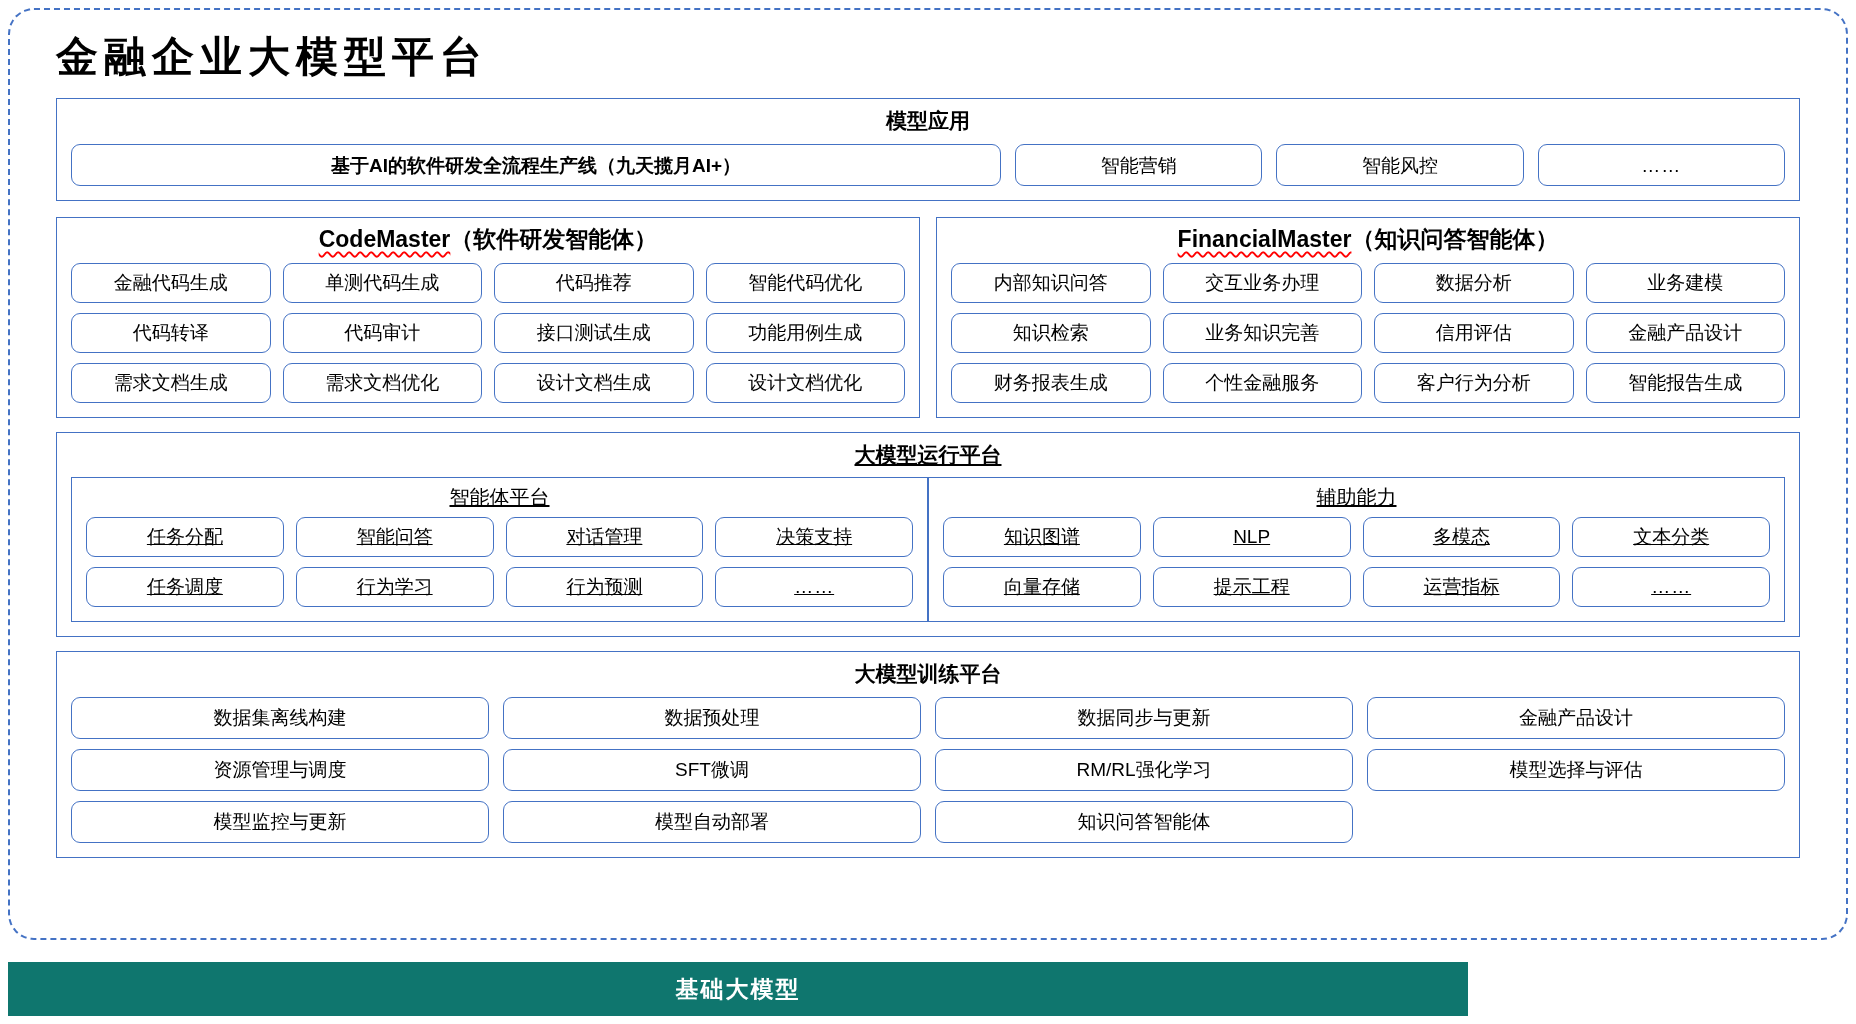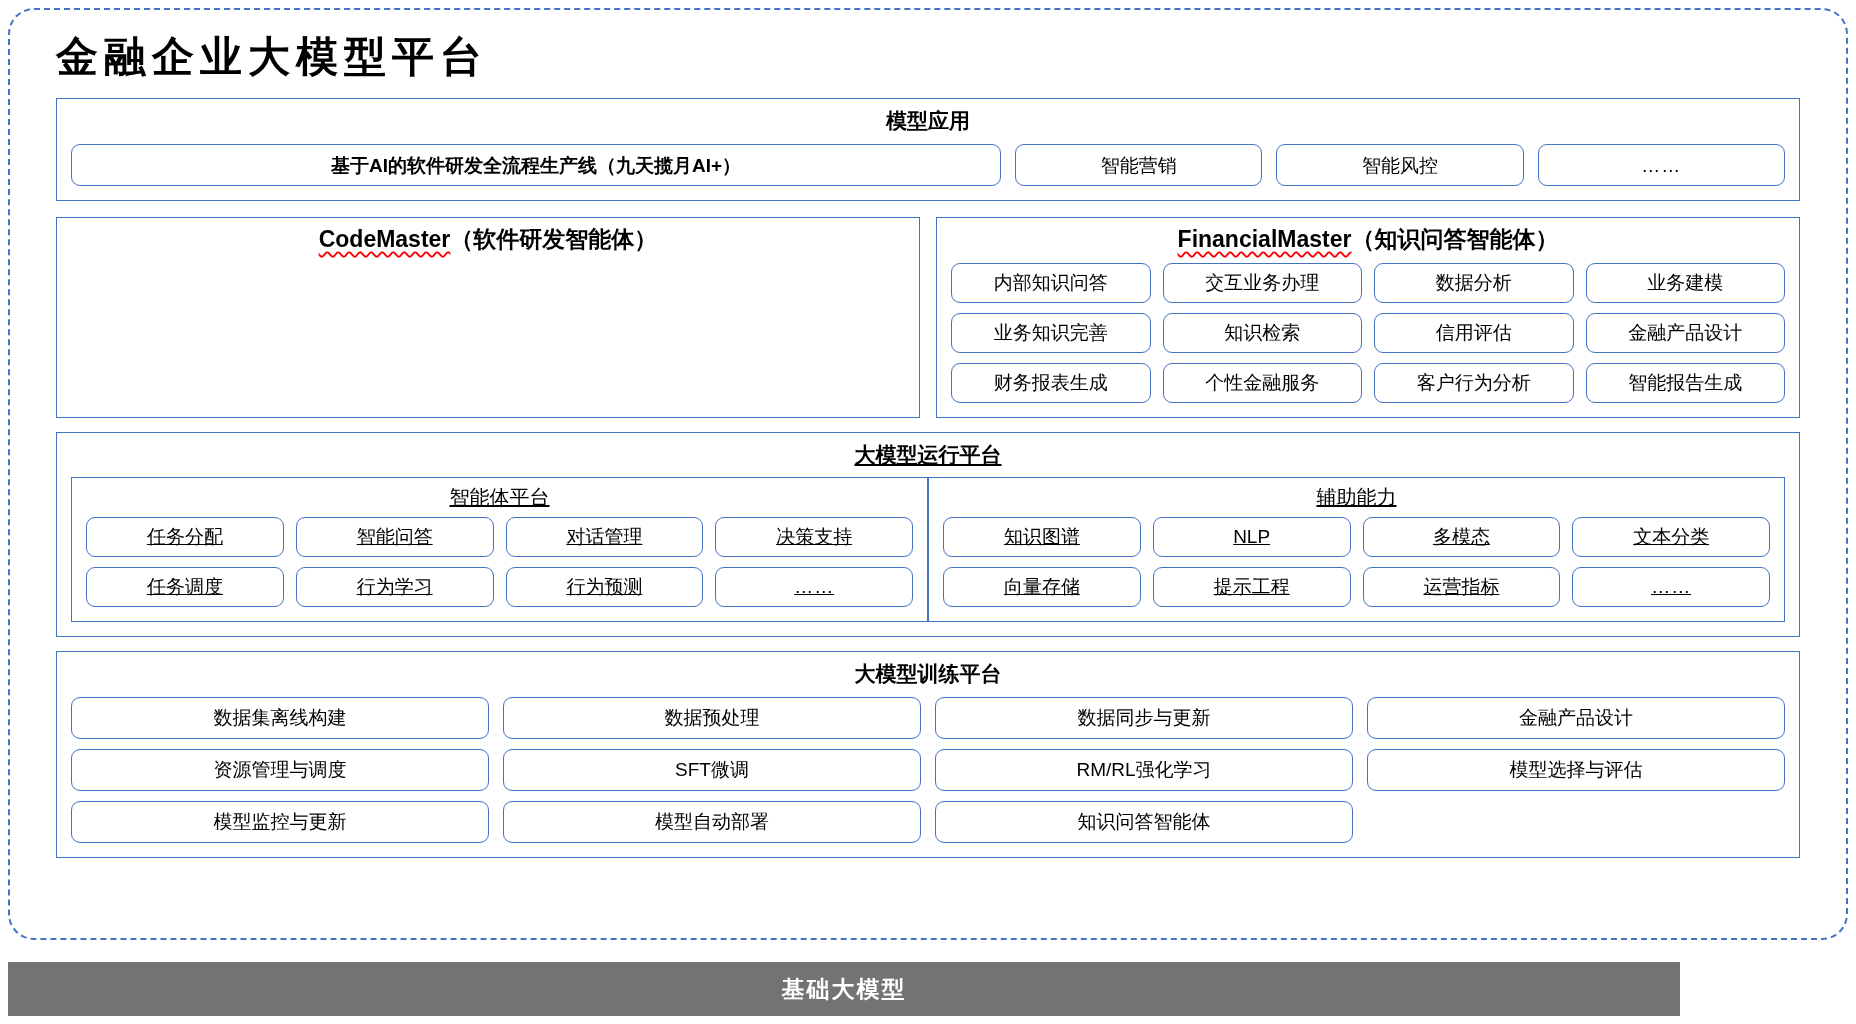--- a/index.html
+++ b/index.html
@@ -138,23 +138,23 @@
     grid-template-columns: repeat(4, 1fr);
     gap: 10px 14px;
   }
   .grid6 .chip { height: 42px; }
 
   
   .base-bar {
     position: absolute;
     left: 8px;
     top: 962px;
-    width: 1672px;
+    width: 1460px;
     height: 54px;
-    background: #737373;
+    background: #0f766e;
     color: #ffffff;
     display: flex;
     align-items: center;
     justify-content: center;
     font-size: 23px;
     font-weight: 700;
     letter-spacing: 2px;
   }
 </style>
 </head>
@@ -175,33 +175,47 @@
         <div class="chip chip-sm dots">……</div>
       </div>
     </section>
 
     <div class="masters-row">
 
       <section class="panel master-col">
         <div class="master-head">
           <span class="spell">CodeMaster</span><span>（软件研发智能体）</span>
         </div>
+        <div class="grid4">
+          <div class="chip">金融代码生成</div>
+          <div class="chip">单测代码生成</div>
+          <div class="chip">代码推荐</div>
+          <div class="chip">智能代码优化</div>
+          <div class="chip">代码转译</div>
+          <div class="chip">代码审计</div>
+          <div class="chip">接口测试生成</div>
+          <div class="chip">功能用例生成</div>
+          <div class="chip">需求文档生成</div>
+          <div class="chip">需求文档优化</div>
+          <div class="chip">设计文档生成</div>
+          <div class="chip">设计文档优化</div>
+        </div>
       </section>
 
       <section class="panel master-col">
         <div class="master-head">
           <span class="spell">FinancialMaster</span><span>（知识问答智能体）</span>
         </div>
         <div class="grid4">
           <div class="chip">内部知识问答</div>
           <div class="chip">交互业务办理</div>
           <div class="chip">数据分析</div>
           <div class="chip">业务建模</div>
+          <div class="chip">知识检索</div>
           <div class="chip">业务知识完善</div>
-          <div class="chip">知识检索</div>
           <div class="chip">信用评估</div>
           <div class="chip">金融产品设计</div>
           <div class="chip">财务报表生成</div>
           <div class="chip">个性金融服务</div>
           <div class="chip">客户行为分析</div>
           <div class="chip">智能报告生成</div>
         </div>
       </section>
 
     </div>

